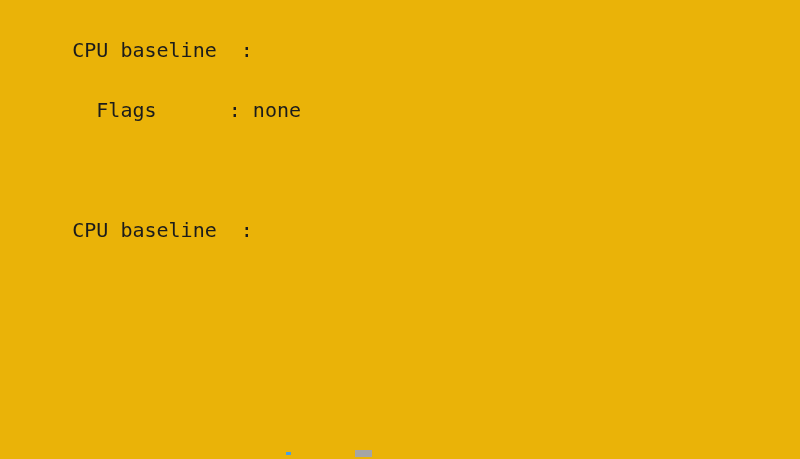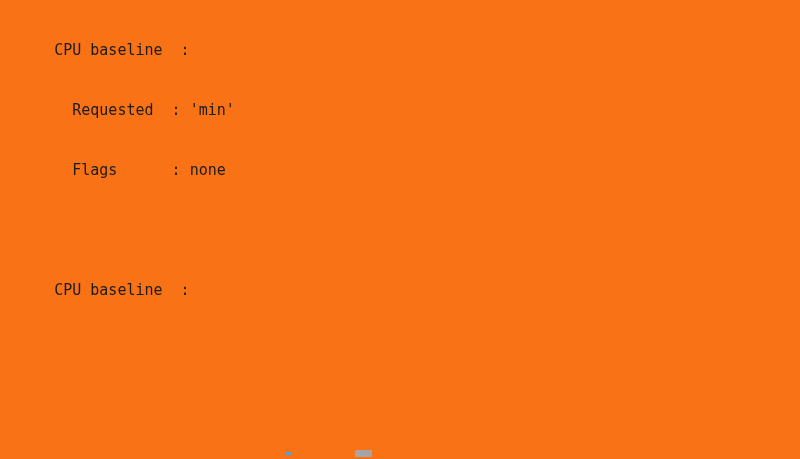--- a/index.html
+++ b/index.html
@@ -11,24 +11,24 @@
     width: 800px;
     height: 459px;
     overflow: hidden;
     font-family: "DejaVu Sans Mono", "Liberation Mono", monospace;
   }
 
   #terminal {
     position: relative;
     width: 800px;
     height: 459px;
-    background: #f97316;
+    background: #eab308;
     color: #1c1c1c;
     font-family: "DejaVu Sans Mono", "Liberation Mono", monospace;
-    font-size: 15px;
+    font-size: 20px;
     line-height: 20px;
     padding: 0;
     box-sizing: border-box;
     letter-spacing: 0px;
   }
 
   .block {
     white-space: pre;
   }
 
@@ -66,21 +66,20 @@
     background: #4a9fe0;
   }
 </style>
 </head>
 <body>
 
 <div id="terminal">
 
   <div class="block">
     <span class="line c-default">      CPU baseline  :</span>
-    <span class="line c-default">        Requested  : 'min'</span>
     <span class="line c-default">        Flags      : none</span>
   </div>
 
   <span class="spacer"></span>
 
   <div class="block">
     <span class="line c-default">      CPU baseline  :</span>
     
     
     

